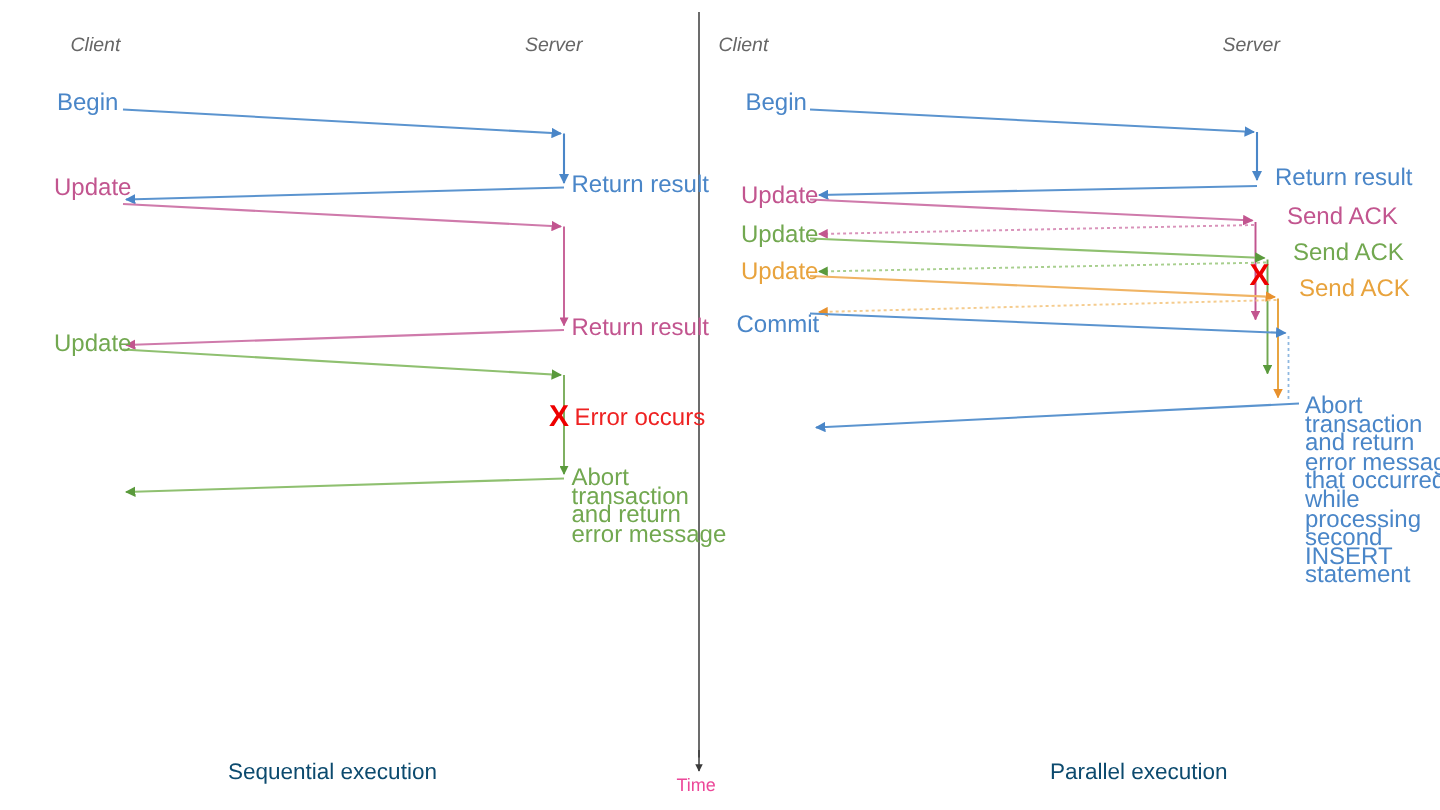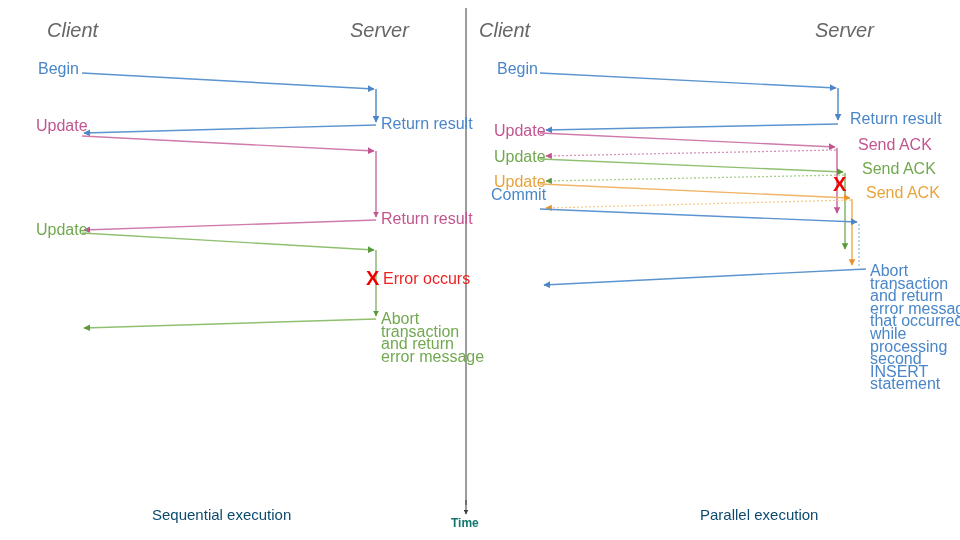--- a/index.html
+++ b/index.html
@@ -8,26 +8,26 @@
     background:#ffffff;
     font-family:"Liberation Sans","DejaVu Sans",sans-serif;
     overflow:hidden;
     position:relative;
   }
   #stage{position:absolute;left:0;top:0;width:960px;height:540px;}
   svg#art{position:absolute;left:0;top:0;width:960px;height:540px;}
   .lbl{position:absolute;white-space:pre;line-height:12.6px;}
   .actor{
     font-style:italic;
-    font-size:20px;
+    font-size:13px;
     color:#666666;
   }
   .msg{font-size:16px;}
   .caption{font-size:15px;color:#0c4a6e;}
-  .timelbl{font-size:12px;color:#0f766e;font-weight:bold;}
+  .timelbl{font-size:12px;color:#ec4899;}
   .errlbl{font-size:16px;color:#ee2222;}
   .xmark{font-size:20px;font-weight:bold;color:#ee0000;line-height:20px;}
   .blue{color:#4a86c8;}
   .pink{color:#c2558f;}
   .green{color:#72a850;}
   .orange{color:#e8a33d;}
 </style>
 </head>
 <body>
 
@@ -125,21 +125,21 @@
 
   <div class="lbl caption" style="left:152px;top:509px;">Sequential execution</div>
 
   <div class="lbl actor" style="left:479px;top:24px;">Client</div>
   <div class="lbl actor" style="left:815px;top:24px;">Server</div>
 
   <div class="lbl msg blue" style="left:497px;top:63px;">Begin</div>
   <div class="lbl msg pink" style="left:494px;top:125px;">Update</div>
   <div class="lbl msg green" style="left:494px;top:151px;">Update</div>
   <div class="lbl msg orange" style="left:494px;top:176px;">Update</div>
-  <div class="lbl msg blue" style="left:491px;top:189px;">Commit</div>
+  <div class="lbl msg blue" style="left:491px;top:211px;">Commit</div>
 
   <div class="lbl msg blue" style="left:850px;top:113px;">Return result</div>
   <div class="lbl msg pink" style="left:858px;top:139px;">Send ACK</div>
   <div class="lbl msg green" style="left:862px;top:163px;">Send ACK</div>
   <div class="lbl msg orange" style="left:866px;top:187px;">Send ACK</div>
 
   <div class="lbl xmark" style="left:833px;top:174px;">X</div>
 
   <div class="lbl msg blue" style="left:870px;top:265px;">Abort
 transaction

